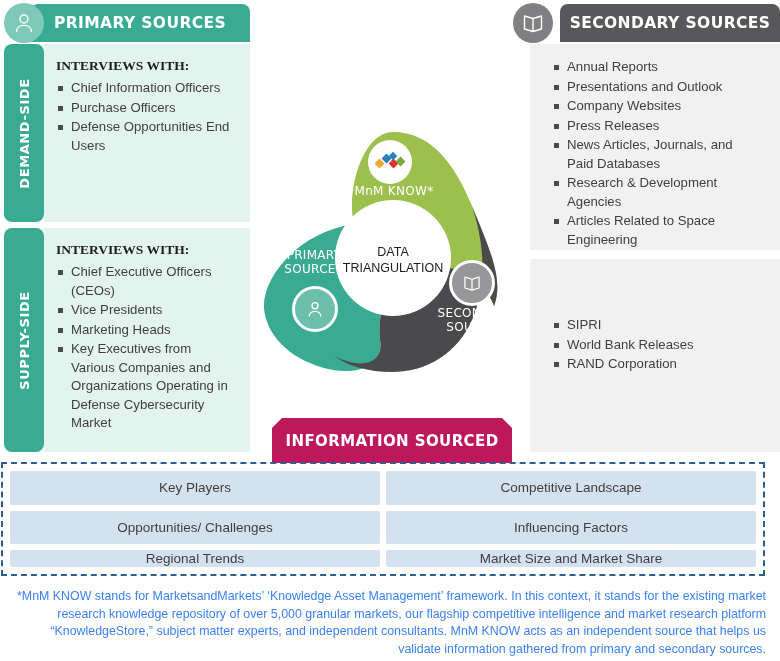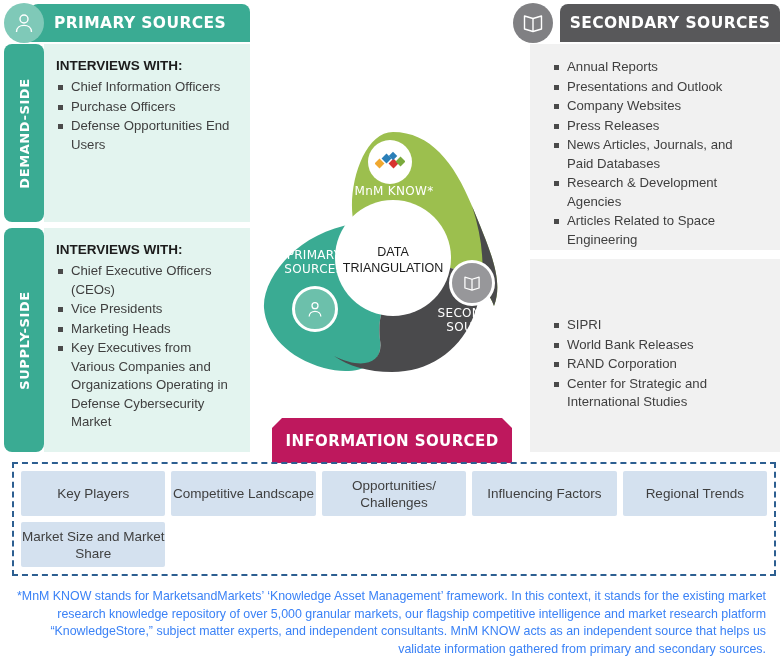--- a/index.html
+++ b/index.html
@@ -32,21 +32,21 @@
   .mint-panel{position:absolute;background:#e3f4ef;}
 
   
   #secondary-header{left:560px;top:4px;width:220px;background:#58585a;justify-content:center;}
   #secondary-badge{left:513px;top:3px;background:#808083;}
 
   .gray-panel{position:absolute;background:#f1f1f1;}
 
   
   .lead{font-size:13.5px;font-weight:bold;color:#1c1c1c;
-        font-family:Liberation Sans, sans-serif;margin:0 0 5px 0;}
+        font-family:Liberation Serif, serif;margin:0 0 5px 0;}
   ul.bl{list-style:none;margin:0;padding:0;}
   ul.bl li{position:relative;padding-left:15px;font-size:13.2px;line-height:18.5px;
            color:#3f3f3f;margin-bottom:1px;}
   ul.bl li:before{content:"";position:absolute;left:2px;top:7px;width:5px;height:5px;
                   background:#4a4a4a;}
 
   
   #triangulation{position:absolute;left:258px;top:128px;width:270px;height:248px;}
   .tri-lbl{position:absolute;color:#ffffff;font-weight:normal;text-align:center;
            font-family:"DejaVu Sans", sans-serif;letter-spacing:.3px;line-height:14px;}
@@ -61,23 +61,23 @@
 
   
   #info-banner{position:absolute;left:272px;top:418px;width:240px;height:45px;
                background:#be185d;
                clip-path:polygon(10px 0,230px 0,240px 10px,240px 45px,0 45px,0 10px);
                display:flex;align-items:center;justify-content:center;}
   #info-banner span{color:#fff;font-size:15px;font-weight:bold;letter-spacing:.4px;
                     font-family:"DejaVu Sans", sans-serif;}
 
   
-  #sourced-grid{position:absolute;left:12px;top:462px;width:764px;height:114px;
+  #sourced-grid{position:absolute;left:1px;top:462px;width:764px;height:114px;
                 border:2px dashed #2d5f91;box-sizing:border-box;
-                display:grid;grid-template-columns:1fr 1fr 1fr 1fr 1fr;grid-template-rows:1fr 1fr;
+                display:grid;grid-template-columns:1fr 1fr;grid-template-rows:1fr 1fr;
                 gap:6px;padding:7px;}
   .grid-cell{background:#d4e1ef;display:flex;align-items:center;justify-content:center;
              text-align:center;font-size:13.5px;line-height:17px;color:#3f3f3f;
              border-radius:2px;}
 
   
   #footnote{position:absolute;left:14px;top:588px;width:752px;font-size:12.4px;
             line-height:17.5px;color:#3b82f6;text-align:right;}
 </style>
 </head>
@@ -147,21 +147,20 @@
       </ul>
     </div>
   </div>
 
   <div class="gray-panel" style="left:530px;top:259px;width:250px;height:193px;">
     <div style="padding:57px 14px 0 22px;">
       <ul class="bl">
         <li>SIPRI</li>
         <li>World Bank Releases</li>
         <li>RAND Corporation</li>
-        <li>Center for Strategic and International Studies</li>
       </ul>
     </div>
   </div>
 
   <div id="triangulation">
     <svg width="270" height="248" viewBox="0 0 270 248">
 
       <path d="M135 4 C172 4 196 34 214 78 C232 122 246 152 236 178
                C226 150 198 134 166 140 C130 147 104 126 96 96
                C88 64 104 4 135 4 Z" fill="#9cbf4e"></path>

